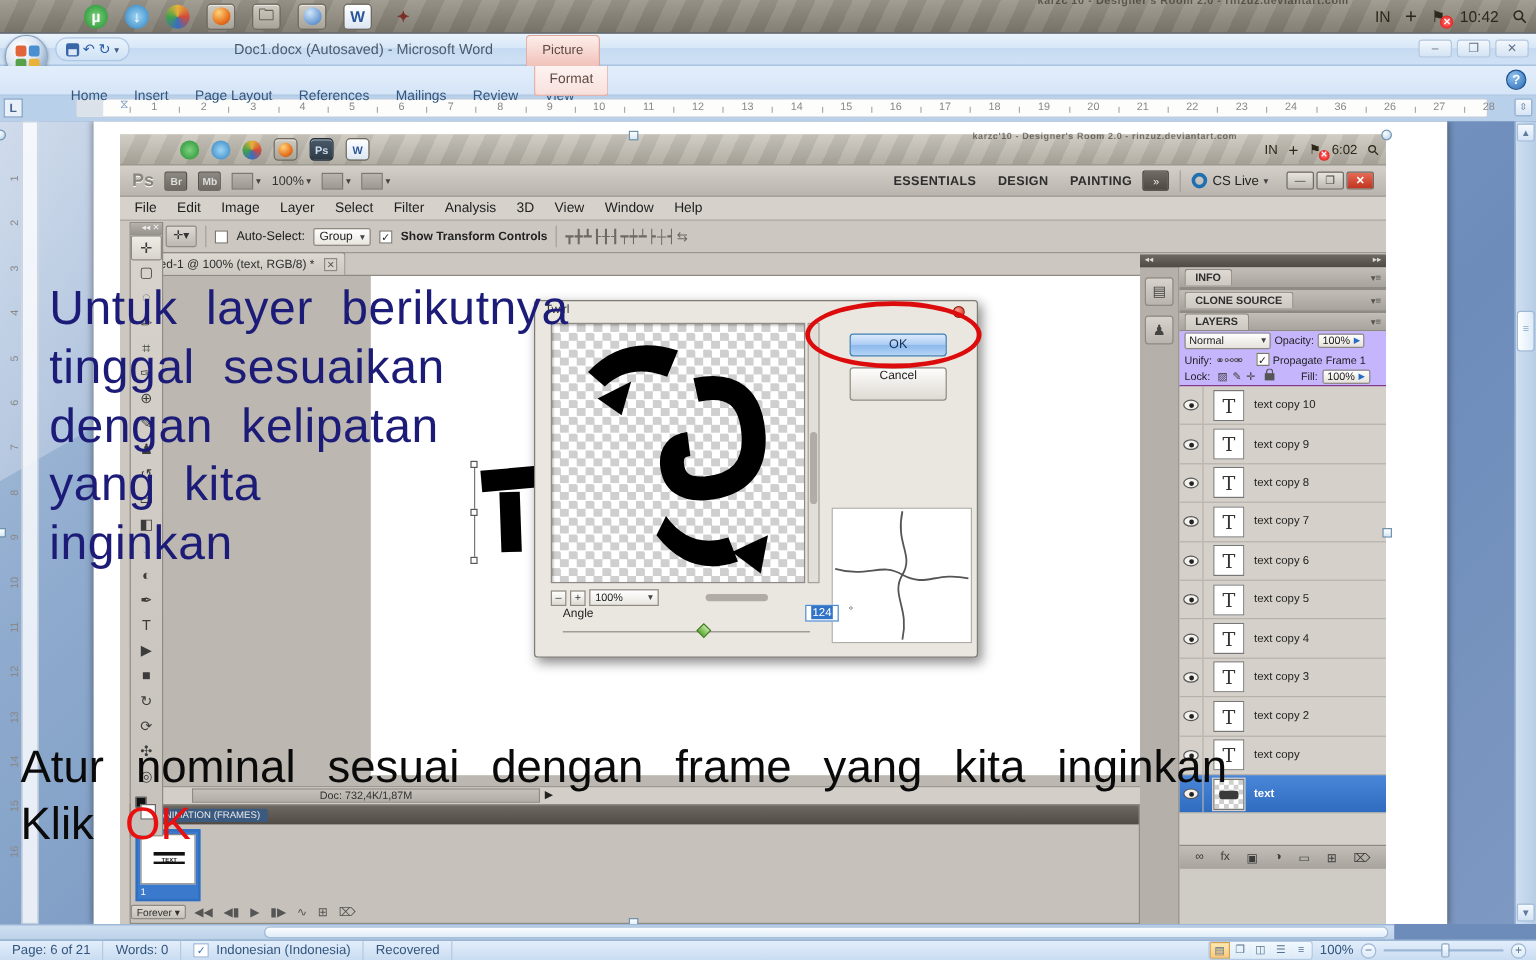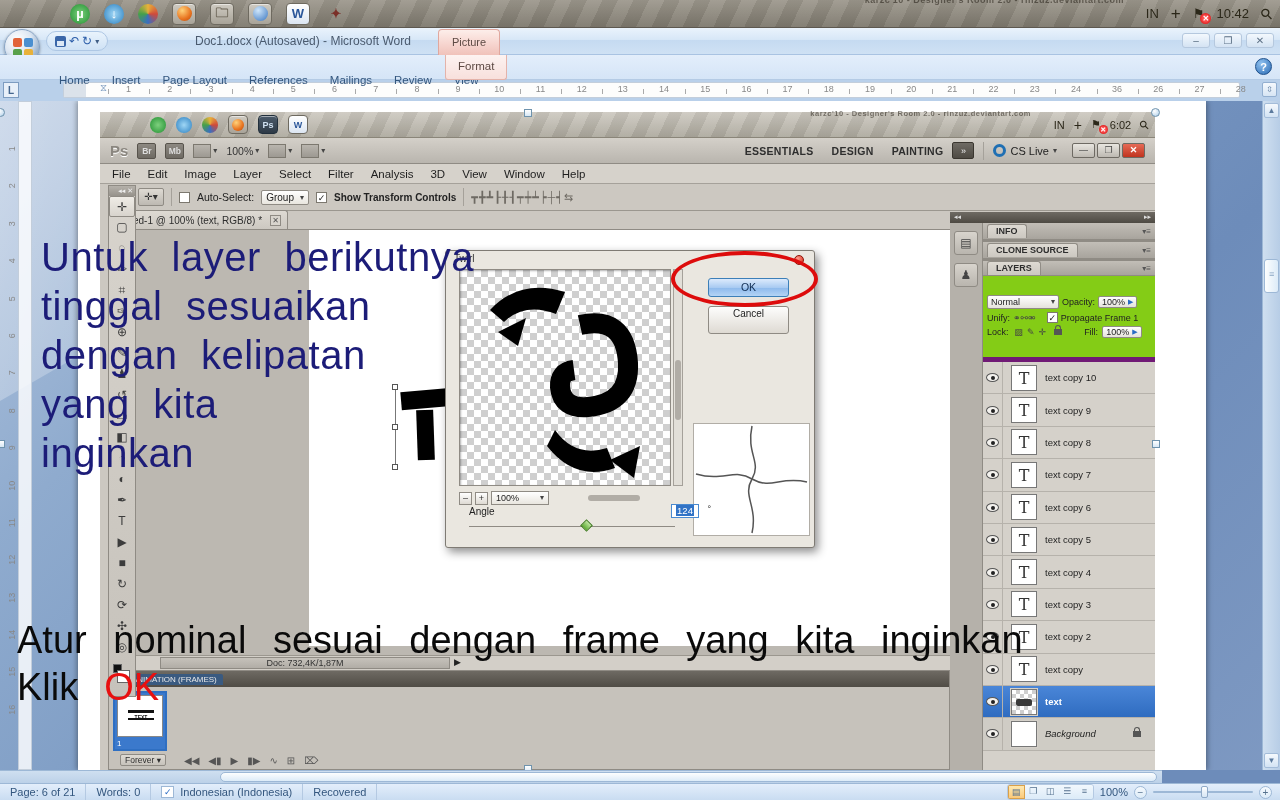--- a/index.html
+++ b/index.html
@@ -127,34 +127,34 @@
   .ps-status{position:absolute;left:36px;top:543px;width:814px;height:15px;background:#d3cfc8;border-top:1px solid #9b978f;font-size:9px;color:#333;}
   .ps-status .seg{position:absolute;left:24px;top:1px;width:290px;height:12px;background:linear-gradient(#c6c2bb,#b1ada6);border:1px solid #8f8b84;text-align:center;line-height:11px;}
   .ps-status .arr{position:absolute;left:318px;top:1px;font-size:9px;color:#222;}
   .ps-anim{position:absolute;left:8px;top:558px;width:842px;height:100px;background:#c6c2bb;border:1px solid #8f8b84;}
   .anim-tabs{height:16px;background:linear-gradient(#6e6a63,#504c45);display:flex;align-items:center;padding:0 4px;gap:4px;}
   .anim-tab{background:#3a5a80;color:#e8e8e8;font-size:8px;padding:1px 6px;border-radius:2px 2px 0 0;}
   .frame{position:absolute;left:4px;top:20px;width:54px;height:60px;border:2px solid #2f6fc2;background:#3b79cc;}
   .frame .fimg{position:absolute;left:2px;top:2px;width:46px;height:42px;background:#fff;border:1px solid #888;}
   .frame .fmark{position:absolute;left:10px;top:14px;width:26px;height:10px;border-top:3px solid #111;border-bottom:2px solid #111;font-size:5px;text-align:center;color:#111;font-weight:bold;line-height:9px;}
   .frame .fnum{position:absolute;left:2px;bottom:1px;color:#fff;font-size:8px;}
-  .anim-ctl{position:absolute;left:11px;bottom:3px;display:flex;align-items:center;gap:18px;font-size:9px;color:#2e2e2e;}
+  .anim-ctl{position:absolute;left:0;bottom:3px;display:flex;align-items:center;gap:7px;font-size:9px;color:#2e2e2e;}
   .anim-ctl .dd{background:linear-gradient(#dedad3,#c6c2bb);border:1px solid #8f8b84;padding:0 4px;border-radius:2px;font-size:8.5px;}
   .anim-ctl i{font-style:normal;color:#555;font-size:10px;}
 
   
   .ps-right{position:absolute;left:850px;top:100px;width:205px;height:558px;}
   .ps-right .dstrip{height:11px;background:linear-gradient(#6e6a63,#4e4a43);color:#ddd;font-size:7px;display:flex;justify-content:space-between;padding:0 4px;line-height:10px;}
   .iconcol{position:absolute;left:0;top:11px;width:33px;height:547px;background:#b5b1aa;border-right:1px solid #8f8b84;}
   .iconcol .pic{width:24px;height:24px;margin:8px auto;background:linear-gradient(#d8d4cd,#b9b5ae);border:1px solid #8f8b84;border-radius:3px;text-align:center;line-height:22px;font-size:12px;color:#444;}
   .panels{position:absolute;left:33px;top:11px;width:172px;height:547px;background:#cfccc5;}
   .phead{height:17px;background:linear-gradient(#c2beb7,#a8a49d);border-bottom:1px solid #8f8b84;display:flex;align-items:center;padding:0 4px;justify-content:space-between;}
   .phead .ptab{background:linear-gradient(#dedad3,#ccc8c1);border:1px solid #918d86;border-bottom:none;border-radius:3px 3px 0 0;padding:1px 8px 2px;font-size:9px;font-weight:bold;color:#2e2e2e;}
   .phead .opt{font-size:8px;color:#555;}
-  .lctrl{padding:19px 4px;font-size:9px;color:#222;background:#84cc16;border-bottom:5px solid #701a75;}
+  .lctrl{padding:1px 4px;font-size:9px;color:#222;background:#c4b5fd;border-bottom:1px solid #701a75;}
   .lrow1{display:flex;align-items:center;gap:3px;margin-bottom:3px;}
   .modesel{width:72px;background:linear-gradient(#fff,#e5e2db);border:1px solid #8f8b84;border-radius:2px;padding:1px 3px;display:flex;justify-content:space-between;font-size:9px;}
   .valbx{background:linear-gradient(#fff,#e5e2db);border:1px solid #8f8b84;border-radius:2px;padding:0 3px;font-size:9px;display:flex;gap:3px;align-items:center;}
   .lockrow{display:flex;align-items:center;gap:4px;}
   .tinyic{font-size:9px;color:#444;}
   .padlock{display:inline-block;width:8px;height:6px;background:#555;position:relative;margin-left:2px;}
   .padlock:before{content:"";position:absolute;left:1px;top:-4px;width:4px;height:4px;border:1.5px solid #555;border-bottom:none;border-radius:3px 3px 0 0;}
   .lrows{background:#d5d1ca;}
   .lrow{height:32.4px;border-bottom:1px solid #b6b2ab;display:flex;align-items:center;}
   .eyebx{width:20px;height:100%;border-right:1px solid #b6b2ab;display:flex;align-items:center;justify-content:center;}
@@ -692,28 +692,20 @@
             <span class="lname">text copy</span>
           </div>
           </div>
         <div class="lrow sel">
           <span class="eyebx">
               <span class="eye"></span>
             </span>
           <span class="lthumb checkerS"></span>
           <span class="lname">text</span>
         </div>
-        <div class="lrow bgrow" style="position:relative;">
-          <span class="eyebx">
-              <span class="eye"></span>
-            </span>
-          <span class="lthumb"></span>
-          <span class="lname">Background</span>
-          <span class="padlock"></span>
-        </div>
         <div class="lfill"></div>
         <div class="lbar">
 
         <span>∞</span>
             <span>fx</span>
             <span>▣</span>
             <span>◑</span>
             <span>▭</span>
             <span>⊞</span>
             <span>⌦</span>

